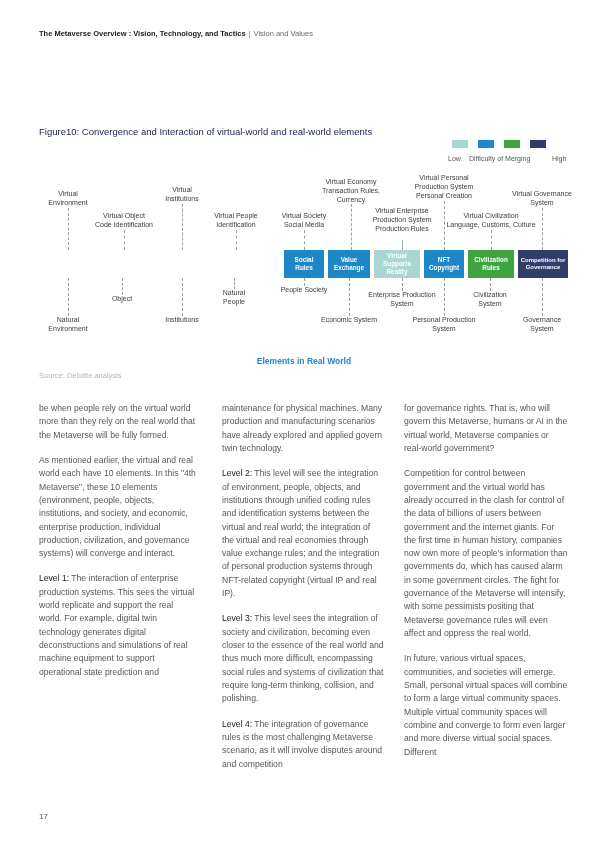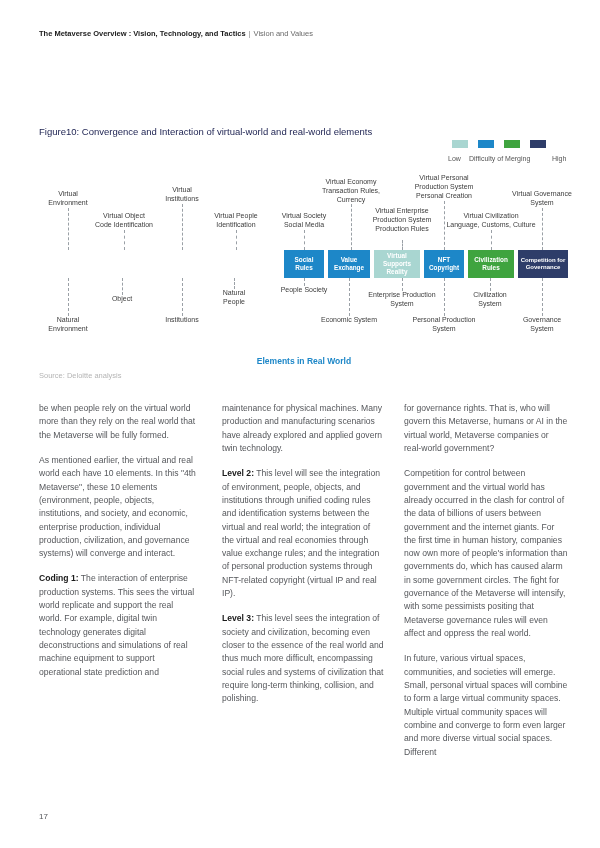--- a/index.html
+++ b/index.html
@@ -25,21 +25,21 @@
   .unified { left:35px; width:238px; font-size:8px; background:#1d87c8; }
   .bx { font-size:6.4px; line-height:1.2; }
   .bx-tiny { font-size:6px; }
   .c-blue { background:#1d87c8; }
   .c-teal { background:#a9d6d1; }
   .c-green { background:#3fa43f; }
   .c-navy { background:#2e3d69; }
   .source { position:absolute; left:35px; top:371px; font-size:7.5px; color:#b5b5b5; }
   .col { position:absolute; top:390px; font-size:8.6px; line-height:1.55; color:#55575b;margin-top:12px; }
   .col p { margin:0 0 12px 0; }
-  .lead { color:#1a1a1a; font-weight:bold;text-align:right; }
+  .lead { color:#1a1a1a; font-weight:normal;text-align:right; }
   .page-num { position:absolute; left:35px; top:812px; font-size:8px; color:#55575b; }
 </style>
 </head>
 <body>
 
 <div class="page">
 
   <div class="header">
     <span class="hbold">The Metaverse Overview : Vision, Technology, and Tactics</span><span class="hsep">|</span><span class="hlight">Vision and Values</span>
   </div>
@@ -132,27 +132,28 @@
   <div class="dlabel" style="left:498px;top:316px;width:80px;">Governance
 System</div>
 
   <div class="world-heading" style="top:356px;">Elements in Real World</div>
 
   <div class="source">Source: Deloitte analysis</div>
 
   <div class="col" style="left:35px;width:157px;">
     <p>be when people rely on the virtual world more than they rely on the real world that the Metaverse will be fully formed.</p>
     <p>As mentioned earlier, the virtual and real world each have 10 elements. In this "4th Metaverse", these 10 elements (environment, people, objects, institutions, and society, and economic, enterprise production, individual production, civilization, and governance systems) will converge and interact.</p>
-    <p><strong class="lead">Coding 1:</strong> <span>The interaction of enterprise production systems. This sees the virtual world replicate and support the real world. For example, digital twin technology generates digital deconstructions and simulations of real machine equipment to support operational state prediction and</span></p>
+    <p><strong class="lead">Level 1:</strong> <span>The interaction of enterprise production systems. This sees the virtual world replicate and support the real world. For example, digital twin technology generates digital deconstructions and simulations of real machine equipment to support operational state prediction and</span></p>
   </div>
 
   <div class="col" style="left:218px;width:162px;">
     <p>maintenance for physical machines. Many production and manufacturing scenarios have already explored and applied govern twin technology.</p>
     <p><strong class="lead">Level 2:</strong> <span>This level will see the integration of environment, people, objects, and institutions through unified coding rules and identification systems between the virtual and real world; the integration of the virtual and real economies through value exchange rules; and the integration of personal production systems through NFT-related copyright (virtual IP and real IP).</span></p>
     <p><strong class="lead">Level 3:</strong> <span>This level sees the integration of society and civilization, becoming even closer to the essence of the real world and thus much more difficult, encompassing social rules and systems of civilization that require long-term thinking, collision, and polishing.</span></p>
+    <p><strong class="lead">Level 4:</strong> <span>The integration of governance rules is the most challenging Metaverse scenario, as it will involve disputes around and competition</span></p>
   </div>
 
   <div class="col" style="left:400px;width:164px;">
     <p>for governance rights. That is, who will govern this Metaverse, humans or AI in the virtual world, Metaverse companies or real-world government?</p>
     <p>Competition for control between government and the virtual world has already occurred in the clash for control of the data of billions of users between government and the internet giants. For the first time in human history, companies now own more of people's information than governments do, which has caused alarm in some government circles. The fight for governance of the Metaverse will intensify, with some pessimists positing that Metaverse governance rules will even affect and oppress the real world.</p>
     <p>In future, various virtual spaces, communities, and societies will emerge. Small, personal virtual spaces will combine to form a large virtual community spaces. Multiple virtual community spaces will combine and converge to form even larger and more diverse virtual social spaces. Different</p>
   </div>
 
   <div class="page-num">17</div>
 

